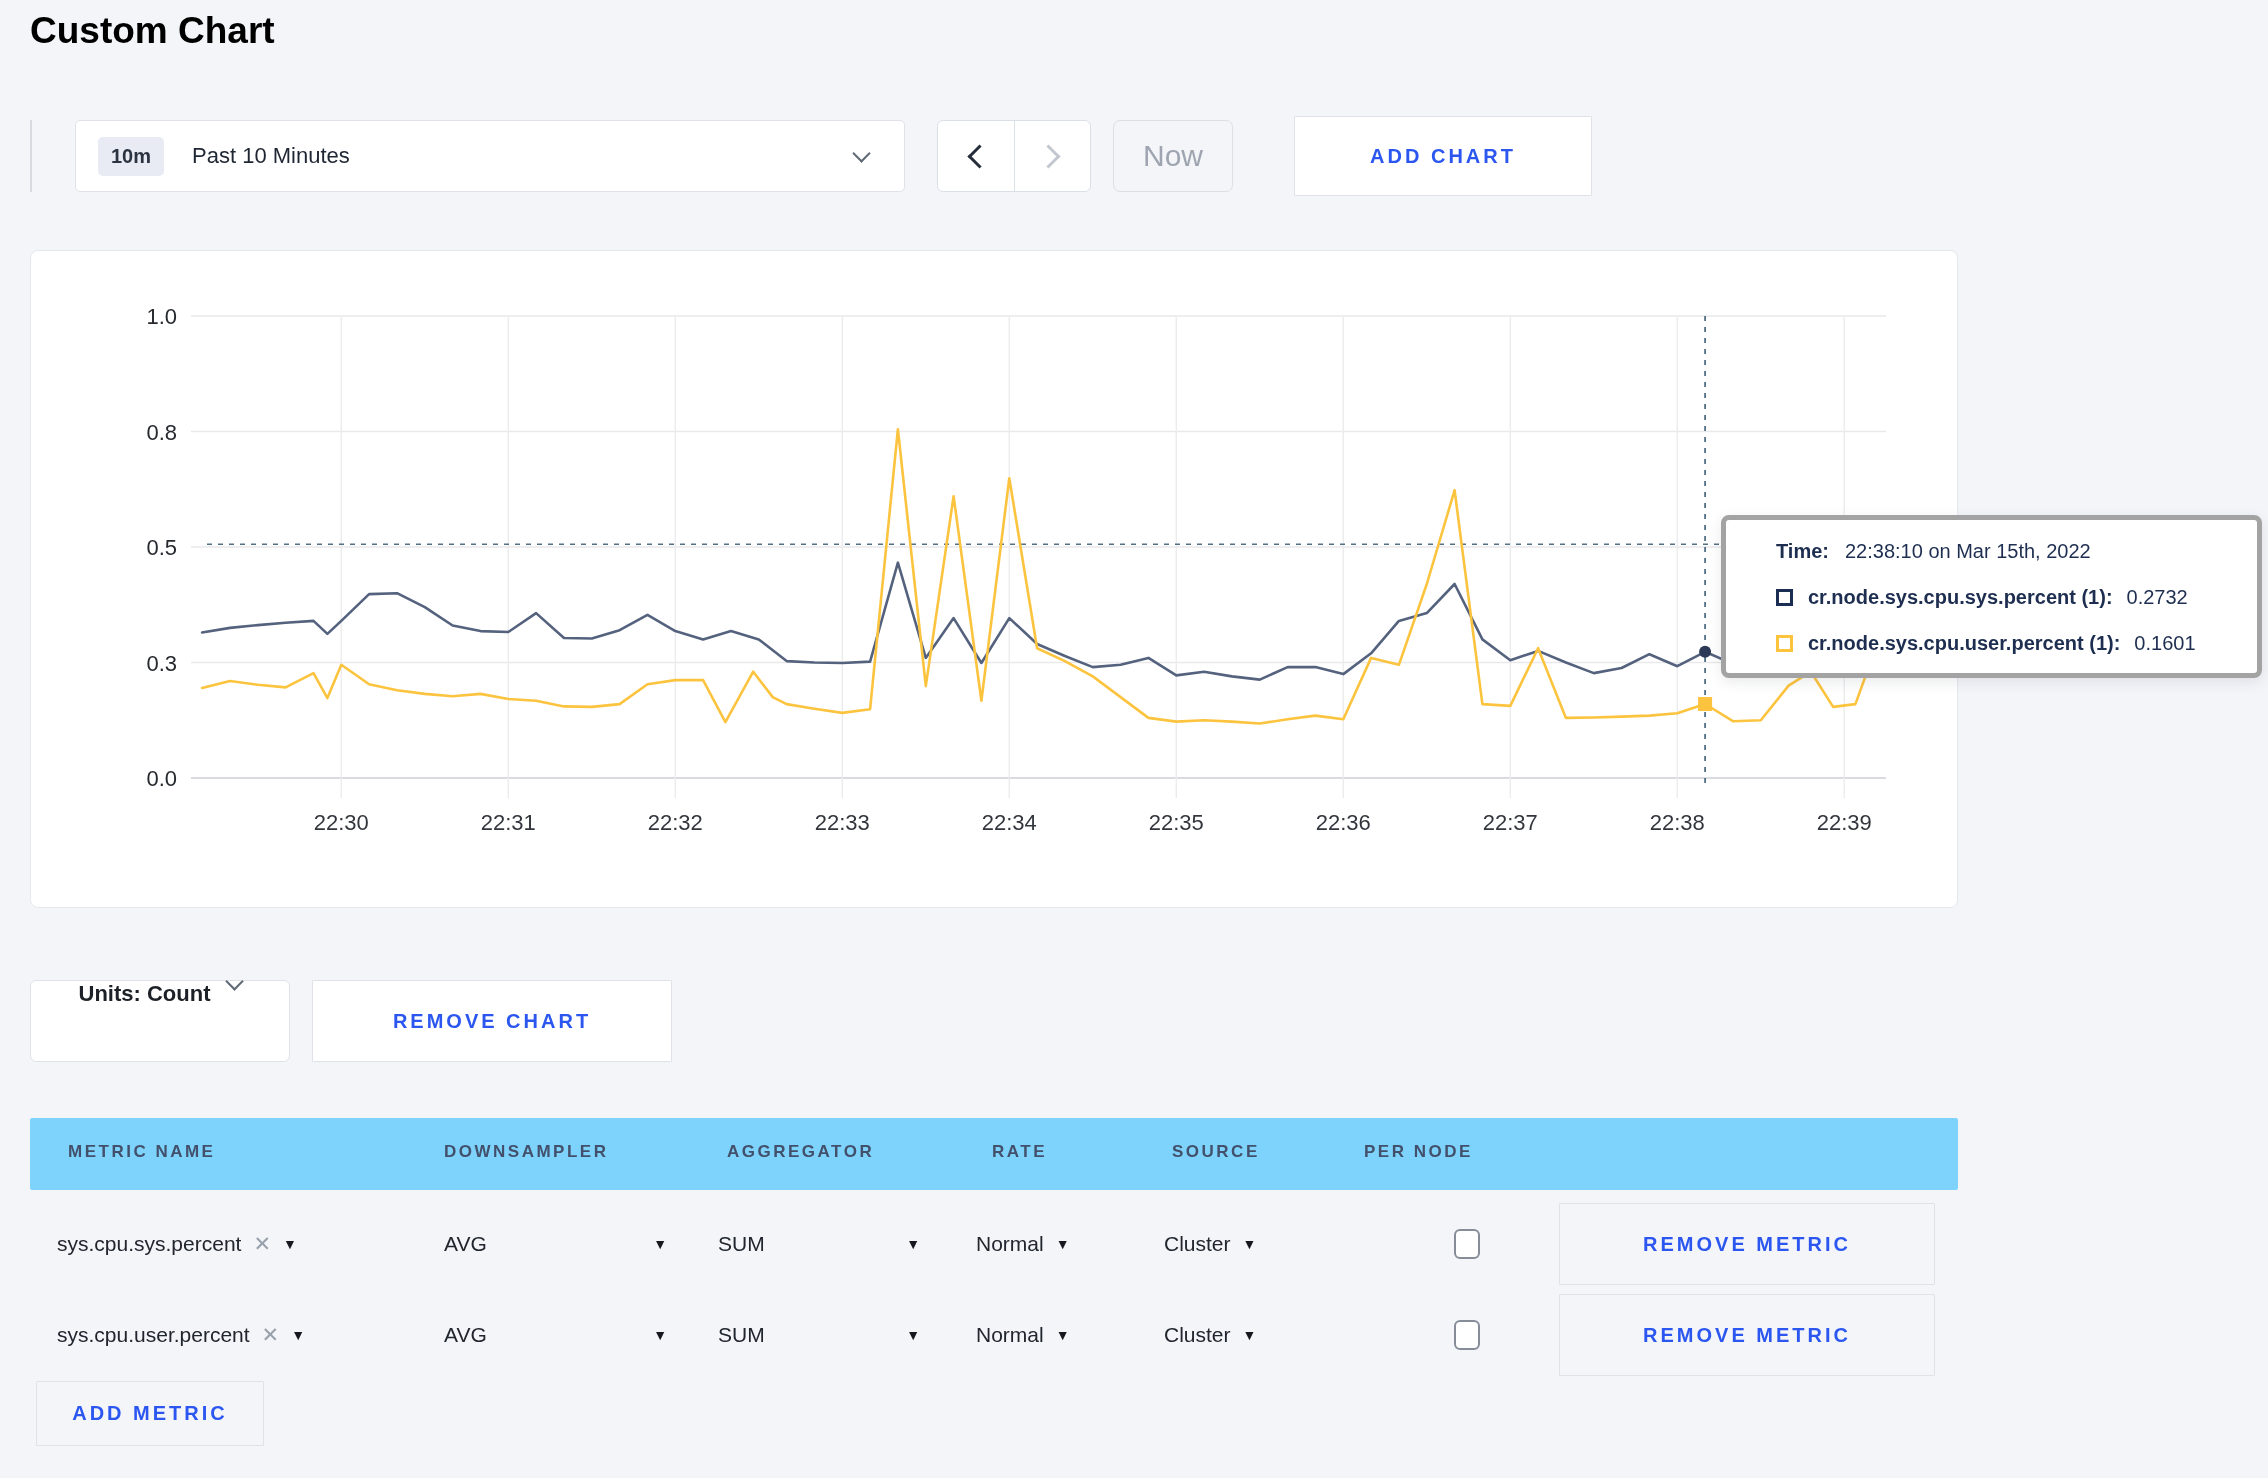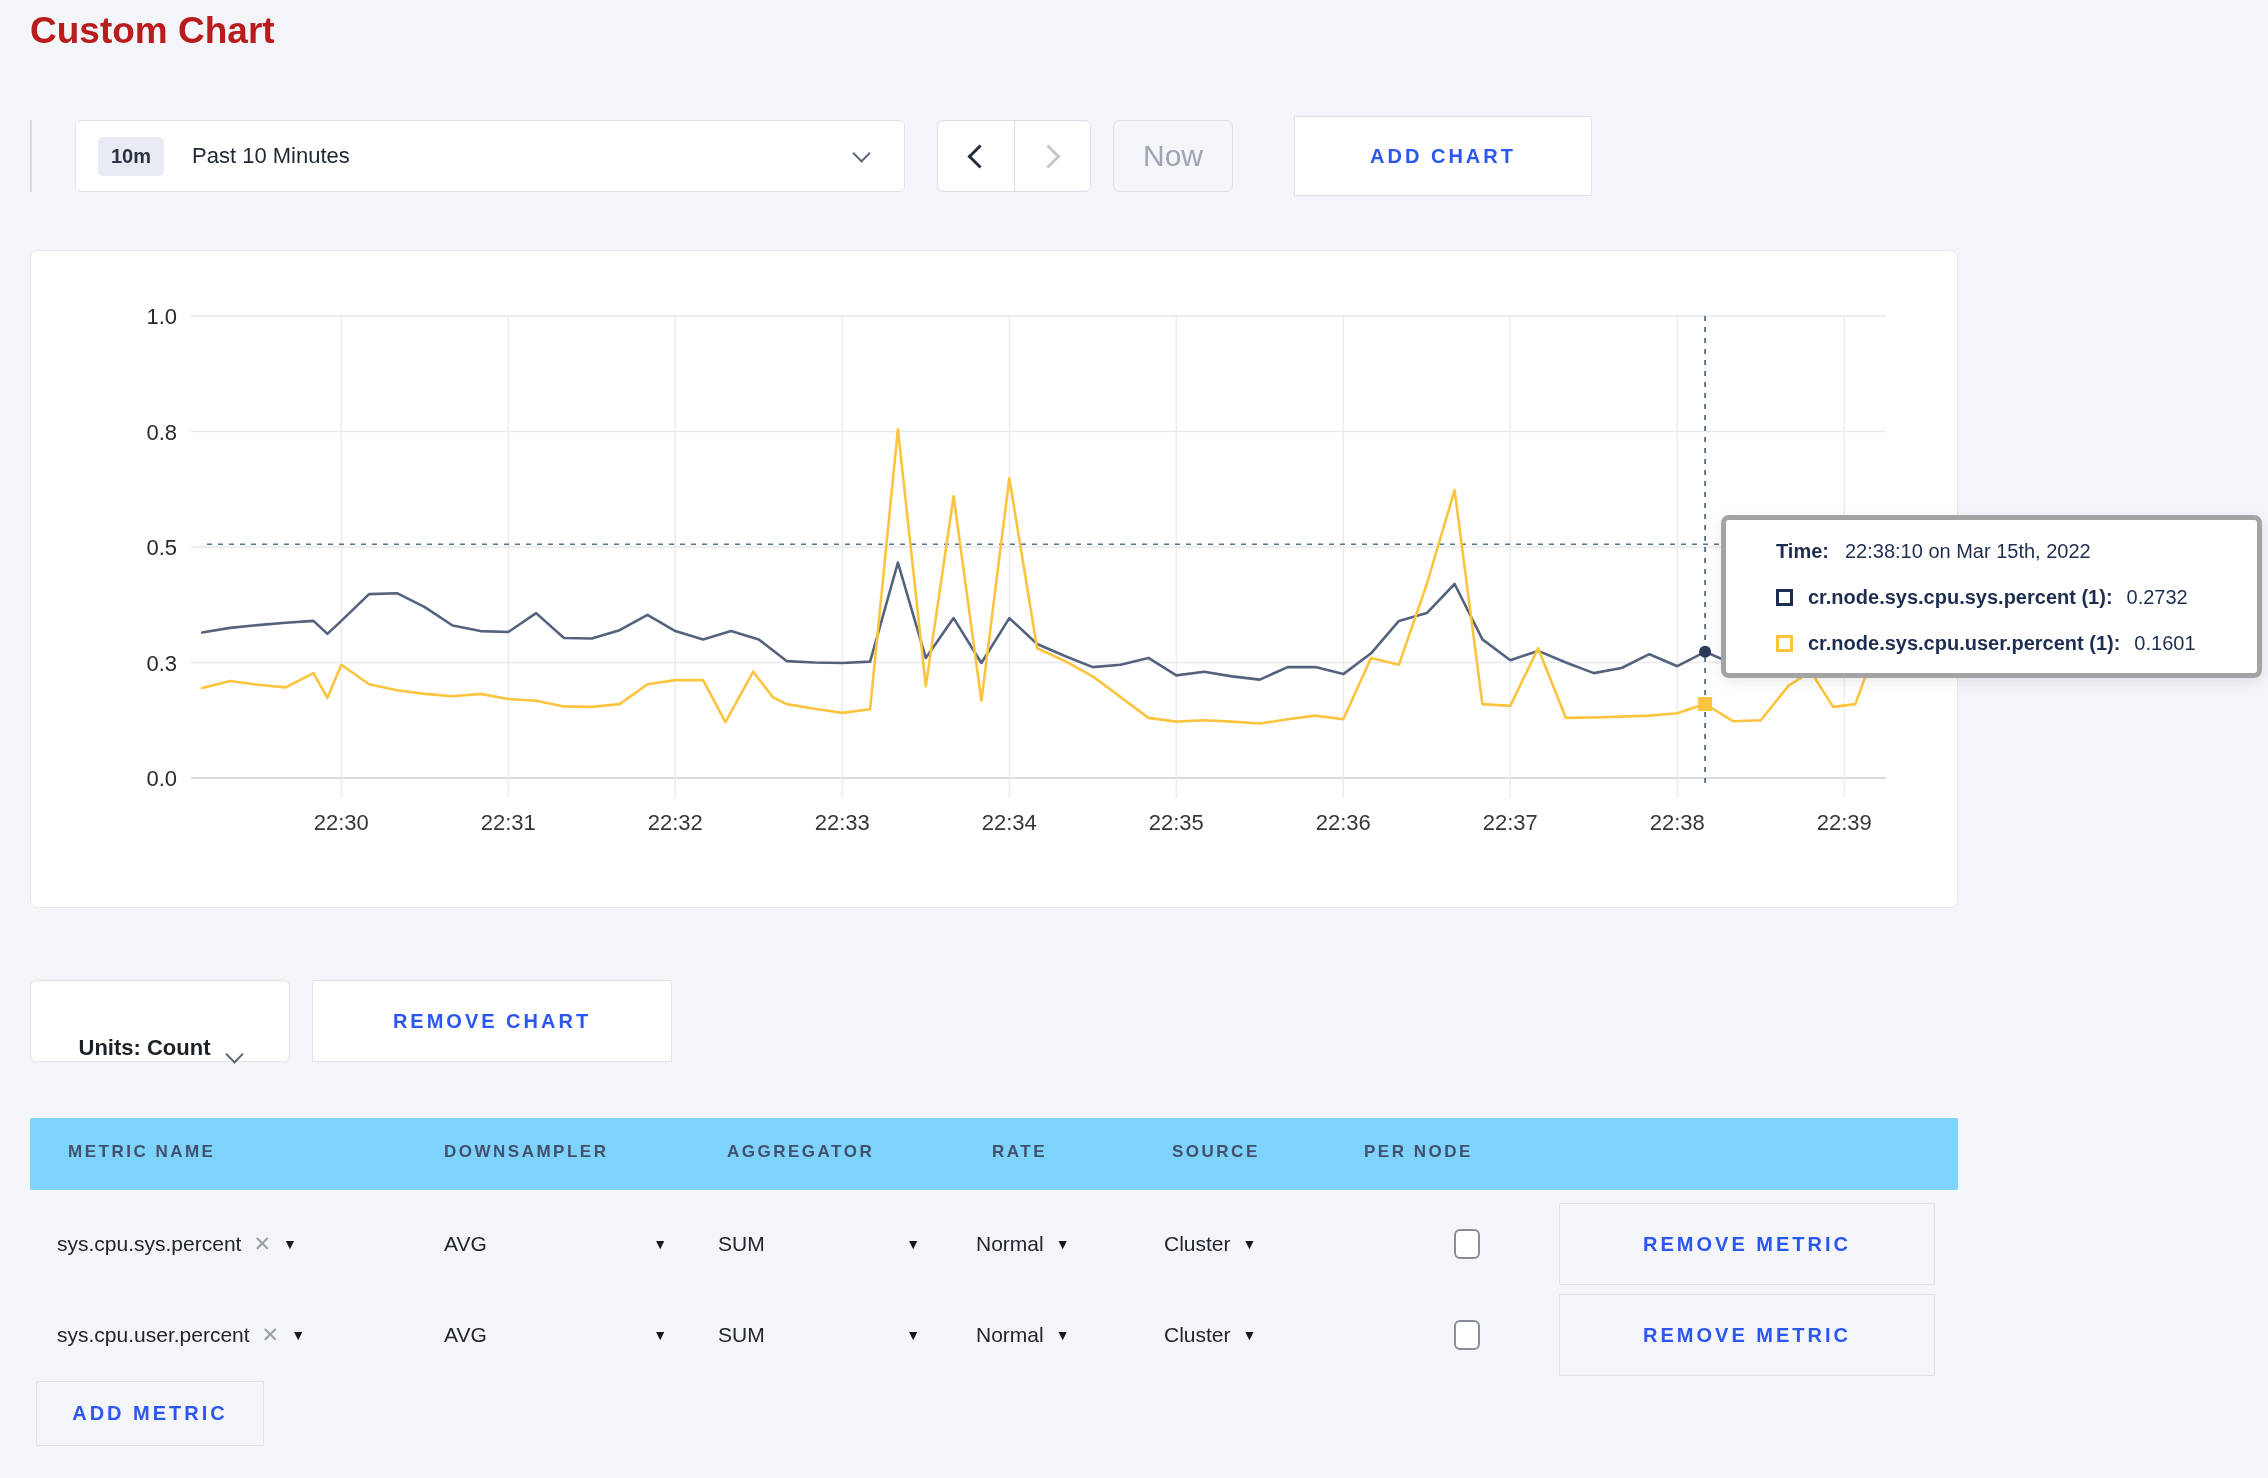--- a/index.html
+++ b/index.html
@@ -5,21 +5,21 @@
   * { box-sizing: border-box; margin: 0; padding: 0; }
   html,body { width: 2268px; height: 1478px; overflow: hidden; }
   body {
     font-family: "Liberation Sans", sans-serif;
     background: #f4f5f9;
     color: #1d222b;
     position: relative;
   }
   .page-title {
     position: absolute; left: 30px; top: 10px;
-    font-size: 37px; font-weight: 600; color: #b91c1c;
+    font-size: 37px; font-weight: 600; color: #000000;
   }
   .left-rule {
     position: absolute; left: 30px; top: 120px; width: 2px; height: 72px;
     background: #d8dbe2;
   }
   
   .range-select {
     position: absolute; left: 75px; top: 120px; width: 830px; height: 72px;
     background: #fff; border: 1px solid #dfe2e8; border-radius: 5px;
     display: flex; align-items: center; cursor: pointer;
@@ -71,21 +71,21 @@
   }
   .tt-row { display: flex; align-items: center; height: 28px; margin-bottom: 18px; }
   .tt-label { font-weight: bold; margin-right: 16px; }
   .tt-sq { width: 17px; height: 17px; border: 3px solid #1b2d52; display: inline-block; margin-right: 15px; }
   .tt-name { font-weight: bold; }
   .tt-val { margin-left: 14px; }
   
   .units-btn {
     position: absolute; left: 30px; top: 980px; width: 260px; height: 82px;
     background: #fff; border: 1px solid #dfe2e9; border-radius: 6px;
-    display: flex; align-items: flex-end; justify-content: center; gap: 18px; cursor: pointer;
+    display: flex; align-items: flex-start; justify-content: center; gap: 18px; cursor: pointer;
   }
   .units-label { font-size: 22px; font-weight: bold; color: #1c2127; }
   .remove-chart-btn { position: absolute; left: 312px; top: 980px; width: 360px; height: 82px; }
   
   .tbl-header {
     position: absolute; left: 30px; top: 1118px; width: 1928px; height: 72px;
     background: #7dd3fc; border-radius: 2px;
   }
   .th {
     position: absolute; top: 24px; font-size: 17px; letter-spacing: 2.5px;

